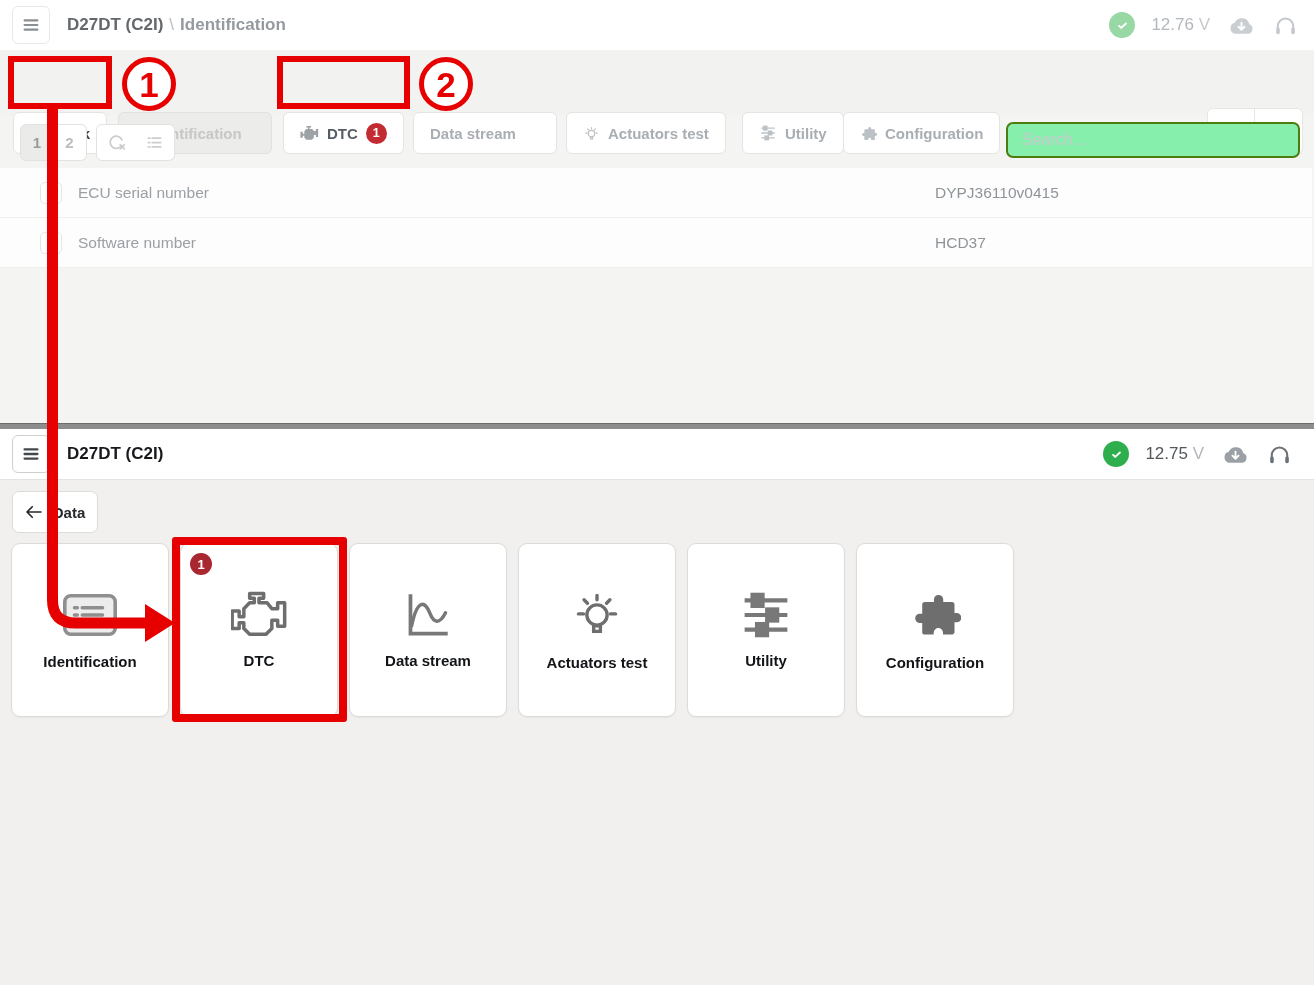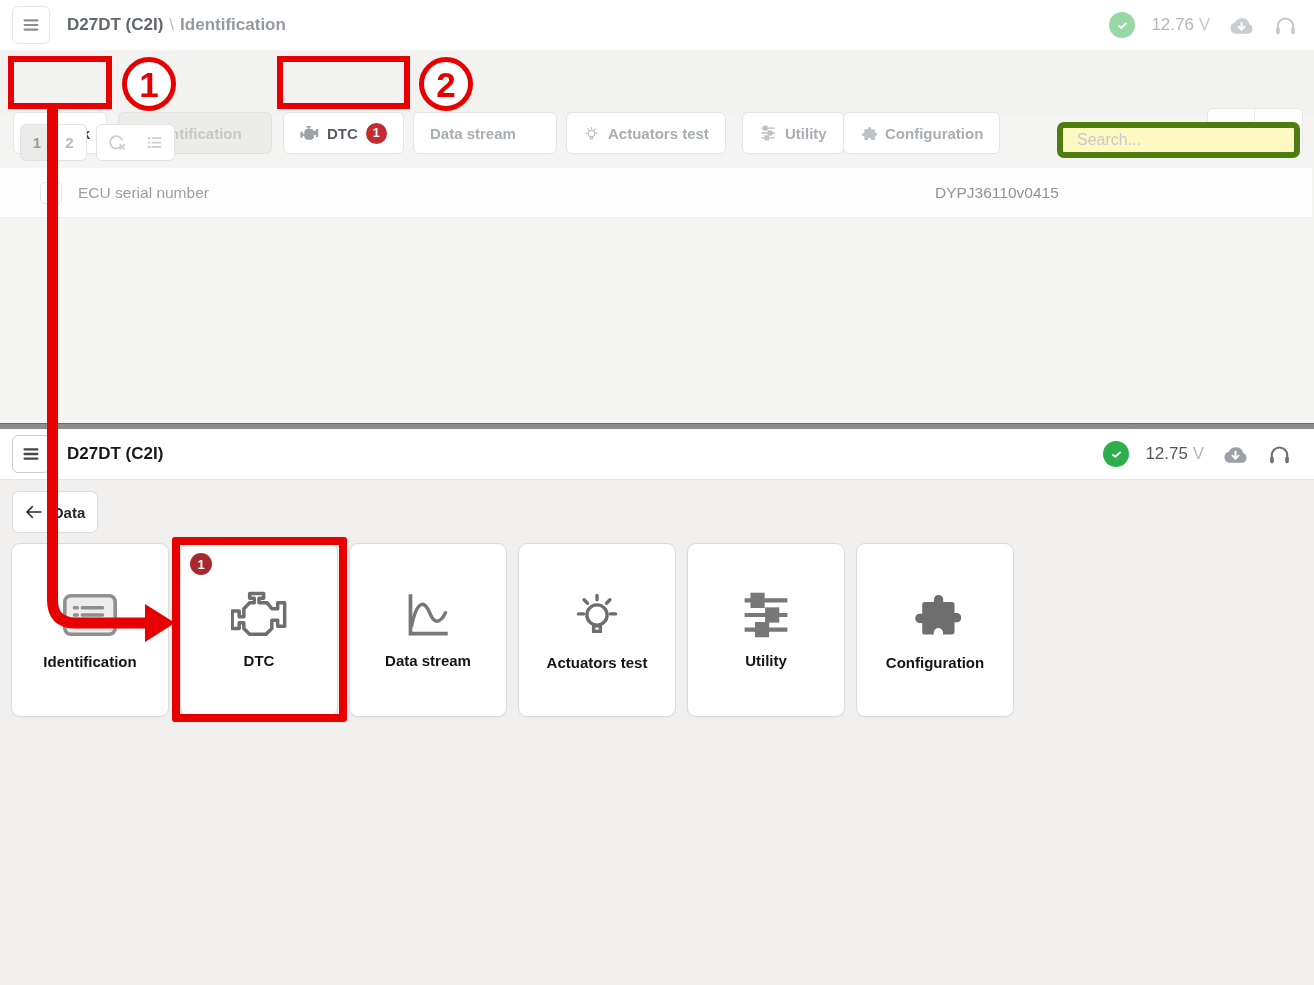--- a/index.html
+++ b/index.html
@@ -53,22 +53,22 @@
   .tabbar-right .iconbtn:last-child{border-radius:0 6px 6px 0;border-left:none;}
 
   .toolbar{position:absolute;left:0;top:115px;right:0;height:53px;}
   .pagebtn{position:absolute;top:9px;width:34px;height:37px;font-size:15px;font-weight:bold;}
   .pagebtn.one{left:20px;background:#ebebea;color:#9b9b9a;border-radius:6px 0 0 6px;}
   .pagebtn.two{left:53px;color:#bcbcbb;border-radius:0 6px 6px 0;border-left:none;}
   .toolico{position:absolute;top:9px;width:40px;height:37px;color:#cdcdcc;}
   .toolico.clear{left:96px;}
   .toolico.list{left:135px;border-left:none;border-radius:0 6px 6px 0;}
   .toolico.clear{border-radius:6px 0 0 6px;}
-  .searchbox{position:absolute;right:20px;top:7px;width:243px;height:36px;border:6px solid #4d7c0f;
-             border-radius:7px;background:#fef9c3;box-sizing:border-box;font-family:"Liberation Sans",sans-serif;
+  .searchbox{position:absolute;right:20px;top:7px;width:294px;height:36px;border:2px solid #4d7c0f;
+             border-radius:7px;background:#86efac;box-sizing:border-box;font-family:"Liberation Sans",sans-serif;
              font-size:16px;color:#6b7075;padding:0 14px;outline:none;}
   .searchbox::placeholder{color:#c6cace;}
 
   .idtable{position:absolute;left:0;top:168px;right:8px;background:#fdfdfd;}
   .idrow{height:49px;display:flex;align-items:center;border-bottom:1px solid #eeeeec;background:#fdfdfd;}
   .cbx{width:22px;height:22px;border:1.5px solid #e4e4e2;border-radius:5px;background:#fff;
        margin-left:40px;box-sizing:border-box;cursor:pointer;flex:none;}
   .idrow .lbl{margin-left:16px;font-size:15.5px;color:#9ba0a5;}
   .idrow .val{position:absolute;left:935px;font-size:15.5px;color:#8f9499;}
   .idrow{position:relative;}
@@ -240,20 +240,25 @@
       </button>
       <input class="searchbox" type="text" placeholder="Search..." style="">
     </div>
 
     <div class="idtable">
       <div class="idrow">
         <span class="cbx"></span>
         <span class="lbl">ECU serial number</span>
         <span class="val">DYPJ36110v0415</span>
       </div>
+      <div class="idrow">
+        <span class="cbx"></span>
+        <span class="lbl">Software number</span>
+        <span class="val">HCD37</span>
+      </div>
     </div>
   </section>
 
   <div class="divbar"></div>
 
   <section class="screen-bot">
     <header class="appbar appbar-bot">
       <button class="iconbtn hamburger">
         <svg width="22" height="22" viewBox="0 0 24 24">
             <path d="M5 7h14M5 12h14M5 17h14" stroke="currentColor" stroke-width="2.5" stroke-linecap="round" fill="none"></path>

